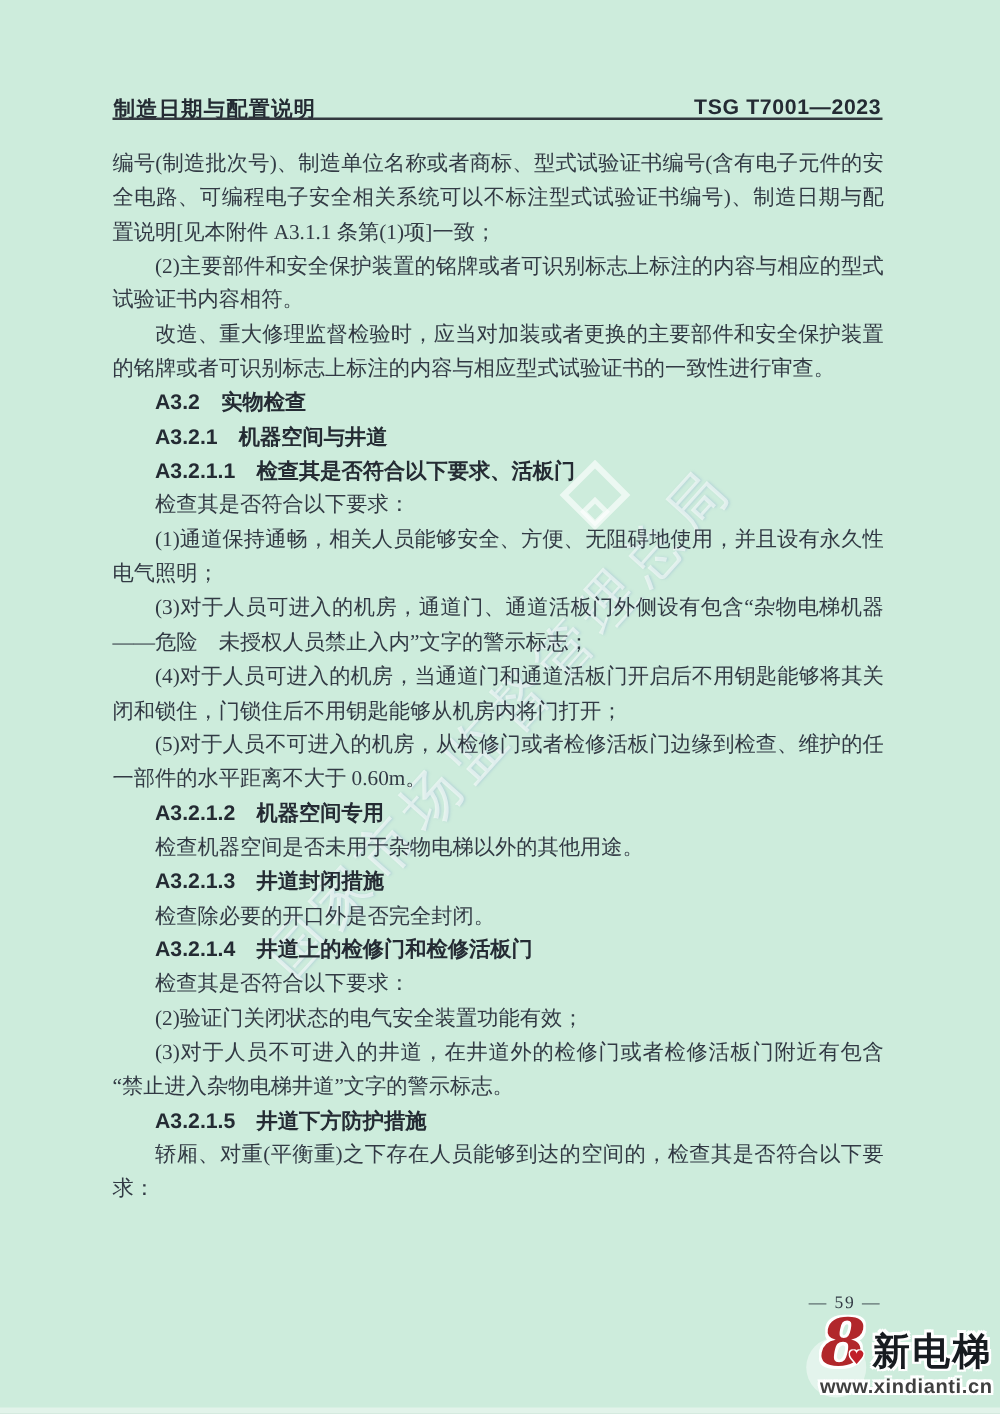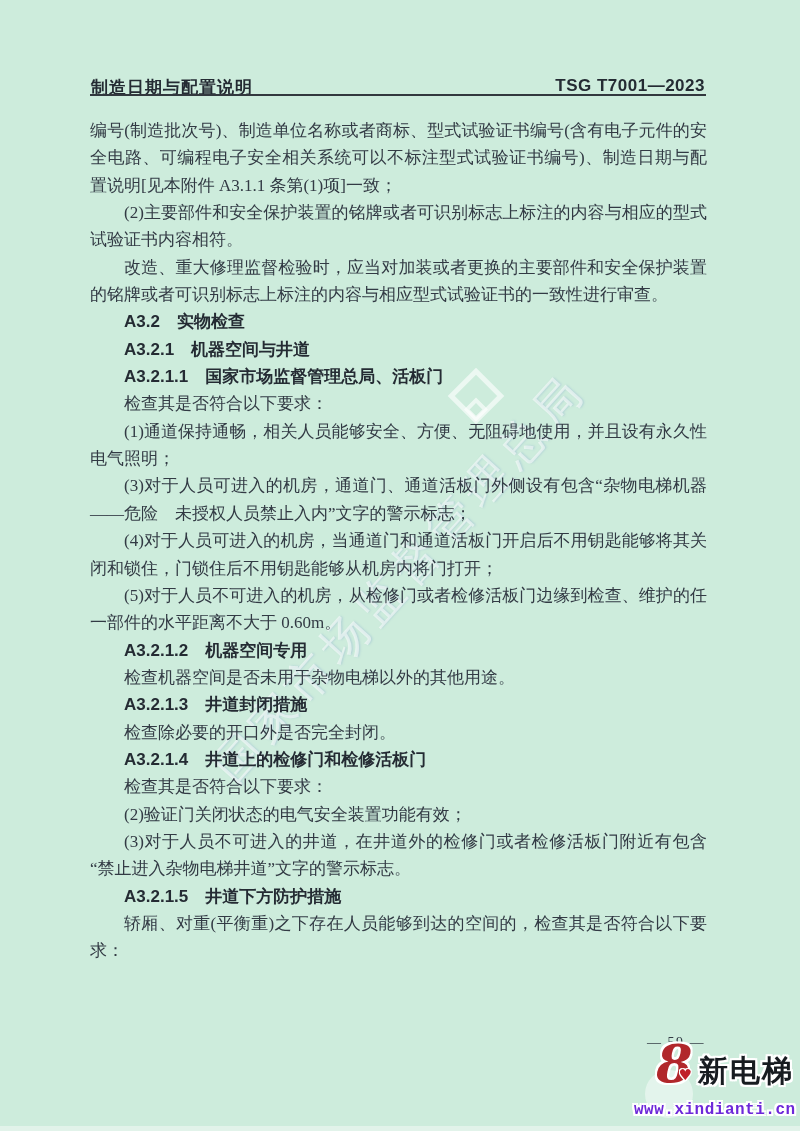--- a/index.html
+++ b/index.html
@@ -84,22 +84,22 @@
   .logo-heart{
     position:relative; left:-14px; top:-2px; font-size:15px; color:#c0202a;
     font-family:"DejaVu Sans",sans-serif;
     text-shadow:-1px -1px 0 #fff,1px -1px 0 #fff,-1px 1px 0 #fff,1px 1px 0 #fff;
   }
   .logo-name{
     font-family:"Liberation Sans","DejaVu Sans",sans-serif; font-weight:bold;
     font-size:30px; line-height:1; color:#171b20; letter-spacing:2px; margin-left:-8px;
   }
   .logo-url{
-    font-family:Liberation Mono, monospace; font-weight:bold;
-    font-size:16px; color:#6d28d9; letter-spacing:.5px; margin-top:15px;
+    font-family:Liberation Sans, sans-serif; font-weight:bold;
+    font-size:16px; color:#404040; letter-spacing:.5px; margin-top:4px;
   }
 </style>
 </head>
 <body>
 
 <div class="page">
 
   <div class="watermark-text">国家市场监督管理总局</div>
   <div class="watermark-diamond"></div>
   <div class="watermark-circle"></div>
@@ -107,21 +107,21 @@
   <div class="header-left">制造日期与配置说明</div>
   <div class="header-right">TSG T7001—2023</div>
   <div class="header-rule"></div>
 
   <main class="doc-body" id="doc-body">
       <p class="noindent">编号(制造批次号)、制造单位名称或者商标、型式试验证书编号(含有电子元件的安全电路、可编程电子安全相关系统可以不标注型式试验证书编号)、制造日期与配置说明[见本附件 A3.1.1 条第(1)项]一致；</p>
       <p class="indent">(2)主要部件和安全保护装置的铭牌或者可识别标志上标注的内容与相应的型式试验证书内容相符。</p>
       <p class="indent">改造、重大修理监督检验时，应当对加装或者更换的主要部件和安全保护装置的铭牌或者可识别标志上标注的内容与相应型式试验证书的一致性进行审查。</p>
       <p class="heading">A3.2　实物检查</p>
       <p class="heading">A3.2.1　机器空间与井道</p>
-      <p class="heading">A3.2.1.1　国家市场监督管理总局、活板门</p>
+      <p class="heading">A3.2.1.1　检查其是否符合以下要求、活板门</p>
       <p class="indent">检查其是否符合以下要求：</p>
       <p class="indent">(1)通道保持通畅，相关人员能够安全、方便、无阻碍地使用，并且设有永久性电气照明；</p>
       <p class="indent">(3)对于人员可进入的机房，通道门、通道活板门外侧设有包含“杂物电梯机器——危险　未授权人员禁止入内”文字的警示标志；</p>
       <p class="indent">(4)对于人员可进入的机房，当通道门和通道活板门开启后不用钥匙能够将其关闭和锁住，门锁住后不用钥匙能够从机房内将门打开；</p>
       <p class="indent">(5)对于人员不可进入的机房，从检修门或者检修活板门边缘到检查、维护的任一部件的水平距离不大于 0.60m。</p>
       <p class="heading">A3.2.1.2　机器空间专用</p>
       <p class="indent">检查机器空间是否未用于杂物电梯以外的其他用途。</p>
       <p class="heading">A3.2.1.3　井道封闭措施</p>
       <p class="indent">检查除必要的开口外是否完全封闭。</p>
       <p class="heading">A3.2.1.4　井道上的检修门和检修活板门</p>

